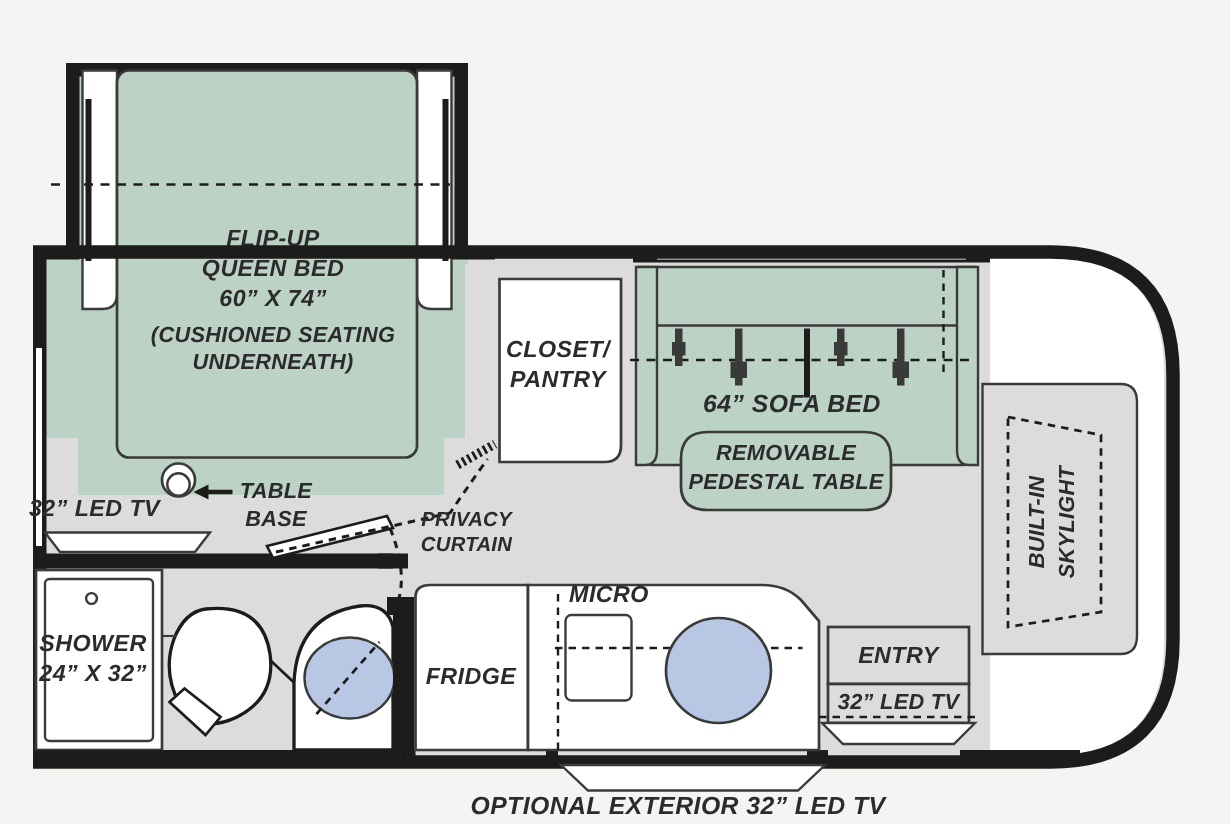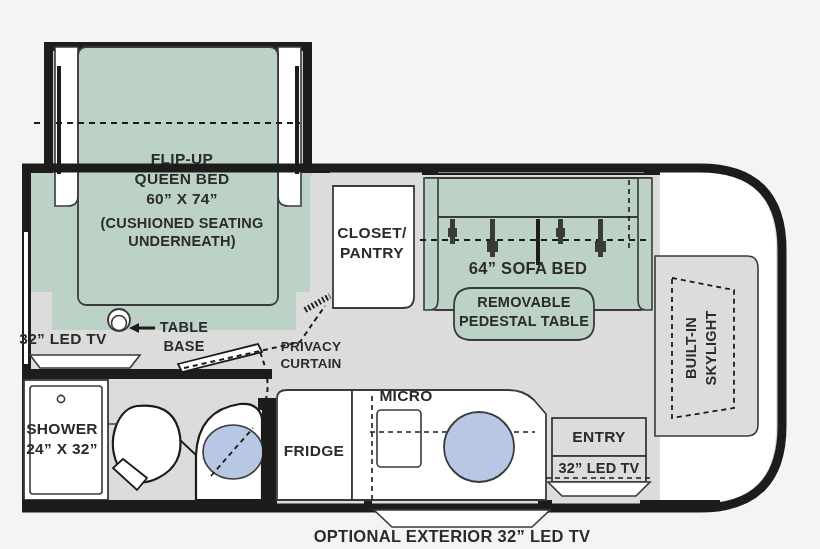--- a/index.html
+++ b/index.html
@@ -12,20 +12,21 @@
     height: 549px;
     position: relative;
     overflow: hidden;
     font-family: "Liberation Sans", sans-serif;
   }
   #floorplan-root {
     position: absolute;
     left: 0; top: 0;
     width: 820px;
     height: 549px;
+    font-style: italic;
   }
   svg#plan {
     display: block;
     width: 820px;
     height: 549px;
   }
   .lbl {
     font-family: "Liberation Sans", sans-serif;
     font-weight: bold;
     fill: #2b2b2b;

